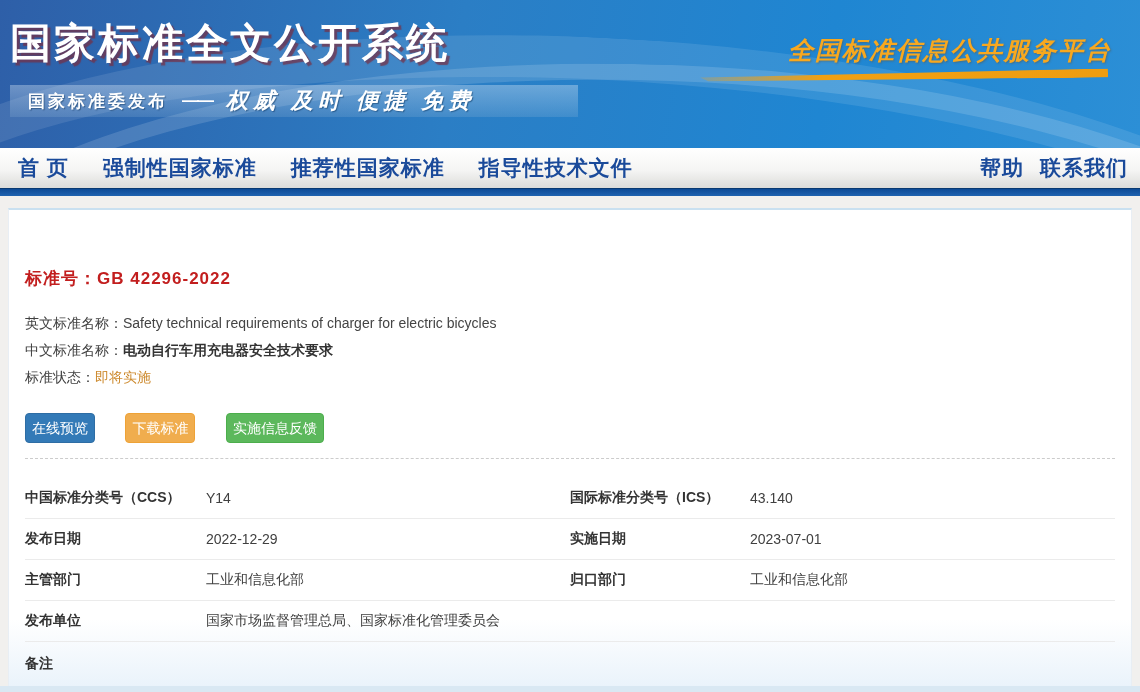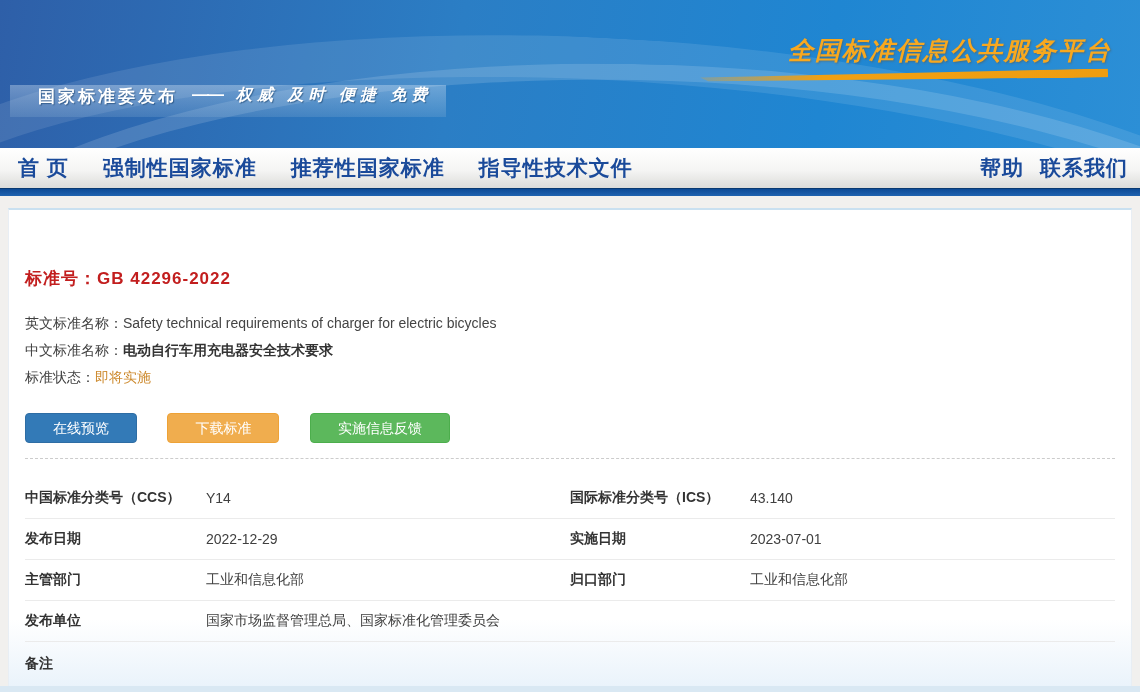--- a/index.html
+++ b/index.html
@@ -11,27 +11,27 @@
     background:linear-gradient(100deg,#2e5fa8 0%,#2b7ec5 40%,#1f86d2 72%,#2c8fd6 100%); }
   .swoosh-a { position:absolute; left:-180px; top:38px; width:1560px; height:520px;
     border-radius:50%; border:42px solid transparent;
     border-top-color:rgba(255,255,255,0.10); transform:rotate(3deg); }
   .swoosh-b { position:absolute; left:-120px; top:64px; width:1500px; height:560px;
     border-radius:50%; border:16px solid transparent;
     border-top-color:rgba(255,255,255,0.14); transform:rotate(1deg); }
   .header-title { position:absolute; left:10px; top:16px; z-index:2;
     font-size:41px; font-weight:bold; color:#ffffff; letter-spacing:3px;
     text-shadow:3px 3px 1px rgba(122,44,62,0.7); }
-  .header-band { position:absolute; left:10px; top:85px; z-index:2; width:436px; height:32px;
+  .header-band { position:absolute; left:10px; top:85px; z-index:2; width:568px; height:32px;
     background:linear-gradient(rgba(215,230,245,0.38),rgba(150,185,215,0.22));
-    display:flex; padding-left:28px; }
+    display:flex; align-items:center; padding-left:18px; }
   .band-publisher { color:#fff; font-size:17px; letter-spacing:3px; font-weight:bold;
     text-shadow:1px 1px 1px rgba(0,40,80,0.45); }
   .band-dash { color:#fff; font-size:17px; margin:0 14px; font-weight:bold; letter-spacing:-2px; }
-  .band-slogan { color:#fff; font-size:16px; letter-spacing:5px; font-weight:bold;
+  .band-slogan { color:#fff; font-size:22px; letter-spacing:5px; font-weight:bold;
     font-style:italic; text-shadow:1px 1px 1px rgba(0,40,80,0.45); }
   .platform-logo { position:absolute; right:28px; top:34px; z-index:2;
     color:#f8a81e; font-size:25px; font-weight:bold; font-style:italic; letter-spacing:2px;
     text-shadow:1px 1px 2px rgba(120,60,0,0.35); }
   .logo-underline { position:absolute; right:32px; top:71px; z-index:2; width:408px; height:9px;
     background:linear-gradient(90deg,rgba(240,160,20,0.25) 0%,#f0a013 30%,#ef9d10 100%);
     clip-path:polygon(0 45%,100% 0,100% 100%,2% 88%); transform:rotate(-0.7deg); }
 
   
   .nav { height:40px; display:flex; align-items:center;
@@ -49,21 +49,21 @@
     border-top:2px solid #c9e0f0; border-left:1px solid #e8eef4; border-right:1px solid #e8eef4;
     background:linear-gradient(#ffffff 86%,#eaf3fb 100%); }
   .std-number { padding-top:57px; font-size:17px; font-weight:bold; color:#c21e1e; letter-spacing:1px; }
   .info-block { margin-top:20px; }
   .info-line { font-size:14px; color:#404040; line-height:27px; }
   .info-line .val-bold { font-weight:bold; color:#333; }
   .info-line .val { color:#444; }
   .status-val { color:#cd8a2e; font-weight:normal; }
 
   .btn-row { margin-top:22px; }
-  .btn { display:inline-block; height:30px; line-height:28px; padding:0 27px;
+  .btn { display:inline-block; height:30px; line-height:28px; padding:0 6px;
     border-radius:4px; color:#fff; font-size:14px; margin-right:26px;
     border:1px solid transparent; cursor:pointer; }
   .btn-primary { background:#337ab7; border-color:#2e6da4; }
   .btn-warning { background:#f0ad4e; border-color:#eea236; }
   .btn-success { background:#5cb85c; border-color:#4cae4c; }
 
   .dashed-divider { margin-top:15px; border-top:1px dashed #cccccc; }
 
   .detail-table { margin-top:19px; }
   .detail-row { display:flex; align-items:center; min-height:41px;
@@ -75,20 +75,21 @@
   .c4 { flex:1; color:#404040; }
 
   .bottom-strip { height:6px; background:#d9e8f3; margin-top:0; }
 </style>
 </head>
 <body>
 
 <div class="header">
   <div class="swoosh-a"></div>
   <div class="swoosh-b"></div>
+  <div class="header-title">国家标准全文公开系统</div>
   <div class="header-band">
     <span class="band-publisher">国家标准委发布</span>
     <span class="band-dash">——</span>
     <span class="band-slogan">权威 及时 便捷 免费</span>
   </div>
   <div class="platform-logo">全国标准信息公共服务平台</div>
   <div class="logo-underline"></div>
 </div>
 
 <div class="nav">

